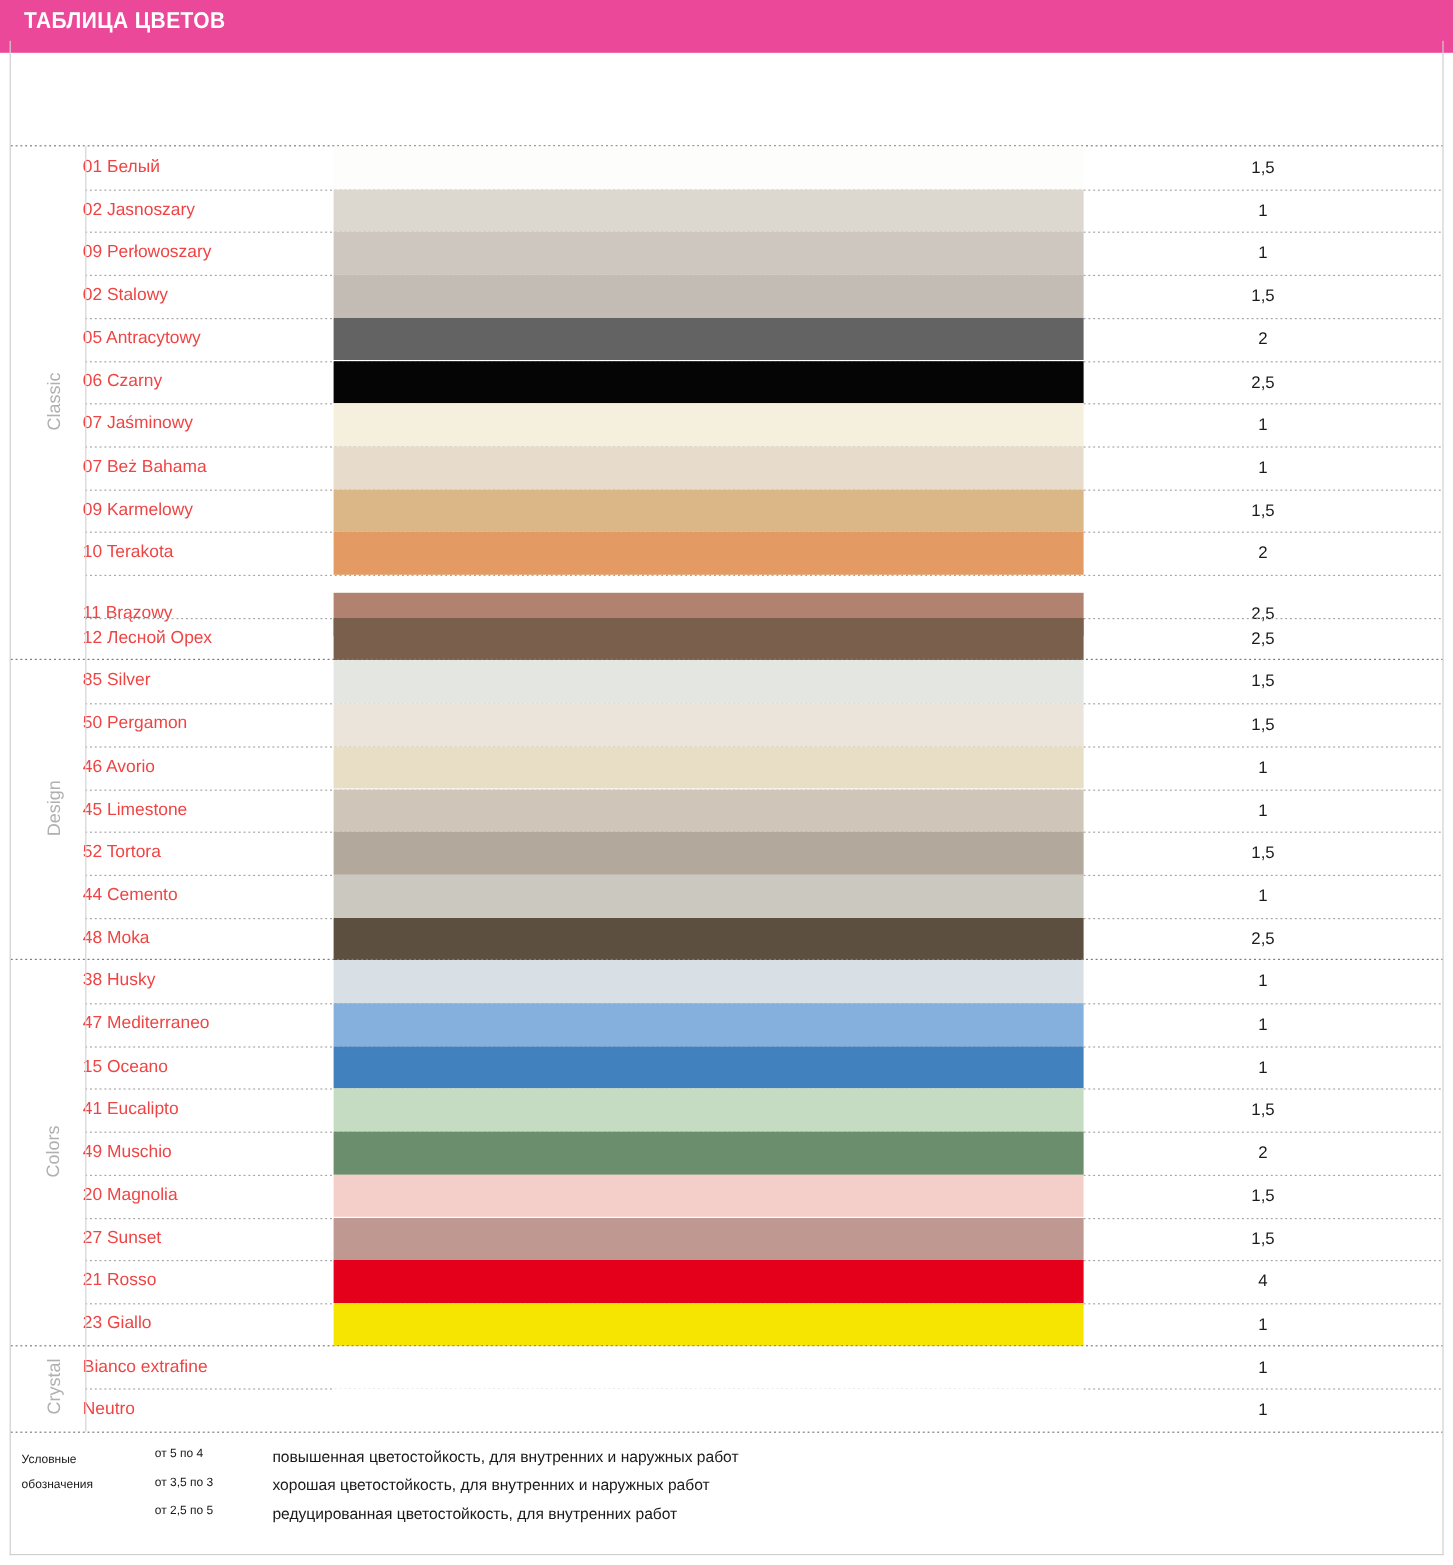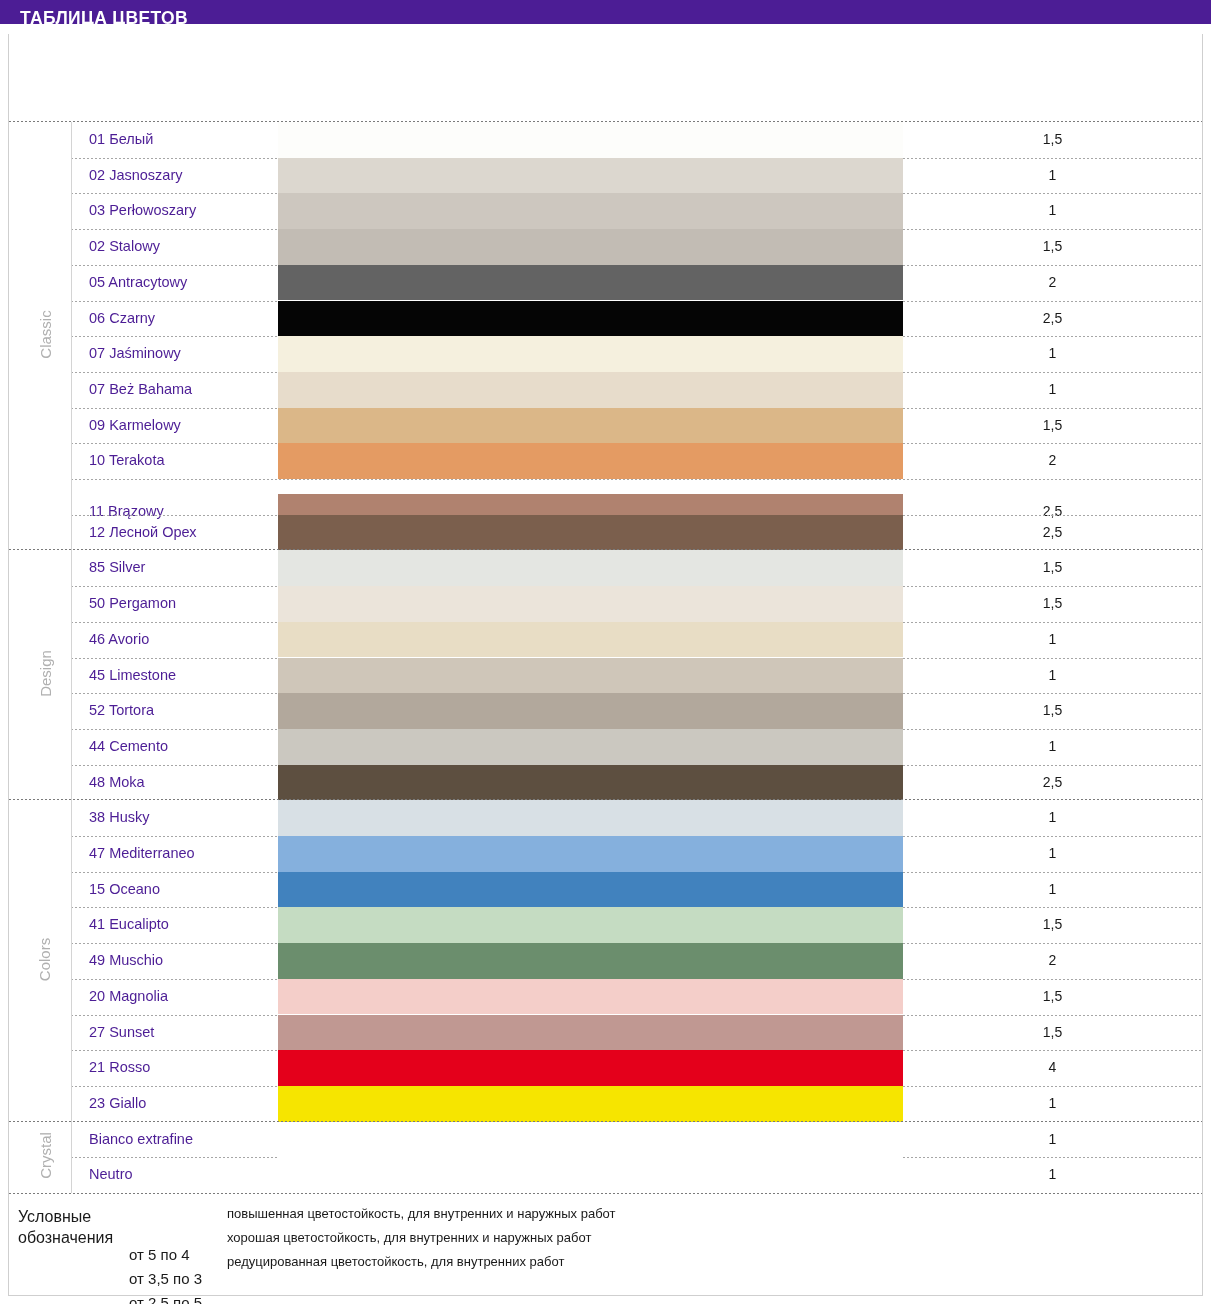--- a/index.html
+++ b/index.html
@@ -14,22 +14,22 @@
     width: 1211px;
     height: 1304px;
     background: #ffffff;
     overflow: hidden;
   }
 
   
   .titlebar {
     position: absolute;
     left: 0; top: 0;
-    width: 1211px; height: 24px;
-    background: #4c1d95;
+    width: 1211px; height: 44px;
+    background: #ec4899;
   }
   .titlebar .title {
     position: absolute;
     left: 20px; top: 7px;
     font-size: 19px;
     font-weight: bold;
     letter-spacing: 0.4px;
     color: #ffffff;
     font-family: "Liberation Sans", sans-serif;
     transform: scaleX(0.92);
@@ -82,23 +82,23 @@
   }
 
   .row { position: absolute; left: 0; width: 1193px; height: 35.7px; }
   .row .swatch {
     position: absolute;
     left: 269px; top: 0;
     width: 625px; height: 35.7px;
   }
   .row .name {
     position: absolute;
-    left: 80px; top: 9px;
+    left: 60px; top: 9px;
     font-size: 14.5px;
-    color: #4c1d95;
+    color: #ef4444;
     white-space: nowrap;
   }
   .row .value {
     position: absolute;
     left: 894px; top: 9px;
     width: 299px;
     text-align: center;
     font-size: 14px;
     color: #1a1a1a;
   }
@@ -123,30 +123,30 @@
     left: 62px;
     width: 1px;
     background: #d4d4d4;
   }
 
   
   .legend { position: absolute; left: 9px; top: 1206px; width: 1193px; }
   .legend-title {
     position: absolute;
     left: 9px; top: 0;
-    font-size: 16px;
+    font-size: 10px;
     color: #1a1a1a;
     line-height: 21px;
     white-space: nowrap;
   }
   .legend-title .l2 { display: block; }
   .legend-row { position: absolute; left: 0; width: 1193px; height: 21px; }
   .legend-row .range {
     position: absolute; left: 120px; top: 0;
-    font-size: 15px; color: #1a1a1a; white-space: nowrap; margin-top: 40px;
+    font-size: 10px; color: #1a1a1a; white-space: nowrap;
   }
   .legend-row .desc {
     position: absolute; left: 218px; top: 0;
     font-size: 13px; color: #1a1a1a; white-space: nowrap;
   }
 </style>
 </head>
 <body>
 
 <div class="page">
@@ -170,21 +170,21 @@
       </div>
       <div class="hline inner" style="top: 35.7px;"></div>
       <div class="row" style="top: 35.7px;">
         <div class="swatch" style="background: rgb(220, 215, 207);"></div>
         <div class="name">02 Jasnoszary</div>
         <div class="value">1</div>
       </div>
       <div class="hline inner" style="top: 71.4px;"></div>
       <div class="row" style="top: 71.4px;">
         <div class="swatch" style="background: rgb(205, 199, 191);"></div>
-        <div class="name">03 Perłowoszary</div>
+        <div class="name">09 Perłowoszary</div>
         <div class="value">1</div>
       </div>
       <div class="hline inner" style="top: 107.1px;"></div>
       <div class="row" style="top: 107.1px;">
         <div class="swatch" style="background: rgb(194, 188, 180);"></div>
         <div class="name">02 Stalowy</div>
         <div class="value">1,5</div>
       </div>
       <div class="hline inner" style="top: 142.8px;"></div>
       <div class="row" style="top: 142.8px;">

